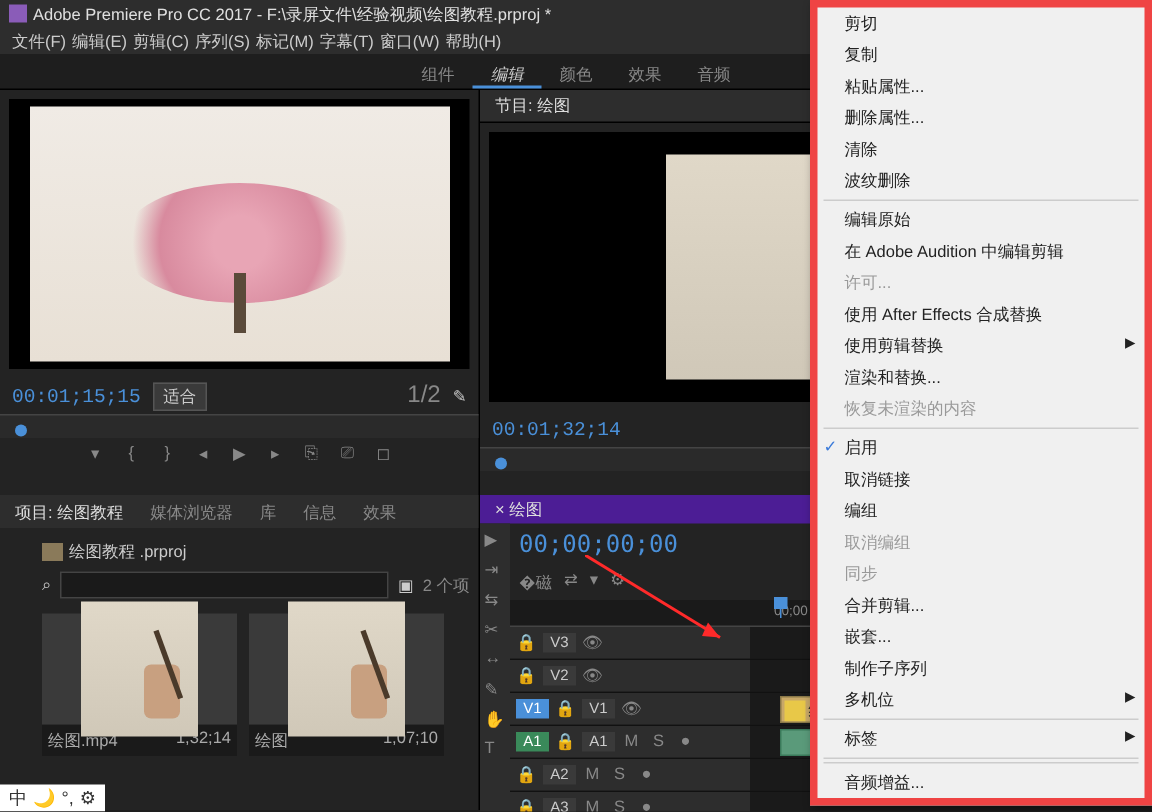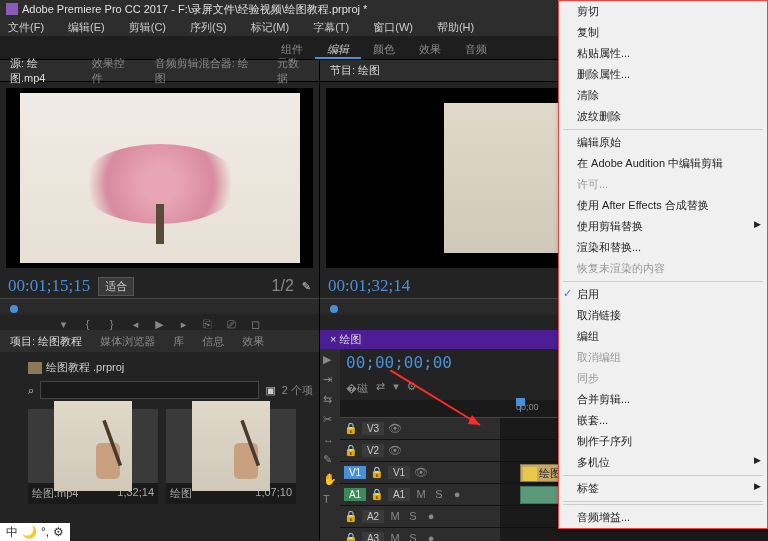--- a/index.html
+++ b/index.html
@@ -1,39 +1,39 @@
 <!DOCTYPE html>
 <html><head>
 <meta charset="utf-8">
 <style>
 * { margin: 0; padding: 0; box-sizing: border-box; font-family: "Microsoft YaHei", sans-serif; font-size: 11px; }
 body { background: #1e1e1e; color: #ccc; width: 768px; height: 541px; overflow: hidden; position: relative; }
 .titlebar { background: #2d2d2d; height: 18px; padding: 2px 6px; color: #e0e0e0; display: flex; align-items: center; }
 .titlebar-icon { width: 12px; height: 12px; background: #8a5cb8; margin-right: 4px; }
-.menubar { background: #2d2d2d; height: 18px; padding: 0 6px; display: flex; gap: 20px; color: #ccc; }
+.menubar { background: #2d2d2d; height: 18px; padding: 0 6px; display: flex; gap: 0; color: #ccc; }
 .menubar span { padding: 2px 2px; }
 .workspace-tabs { background: #1e1e1e; height: 24px; display: flex; justify-content: center; border-bottom: 1px solid #000; padding-top: 2px; }
 .workspace-tabs span { padding: 4px 12px; color: #888; }
 .workspace-tabs .active { color: #ccc; border-bottom: 2px solid #4a90d9; font-style: italic; }
 .main { display: flex; height: 270px; background: #232323; }
 .panel-left { width: 320px; border-right: 1px solid #000; }
 .panel-right { flex: 1; position: relative; }
 .panel-header { background: #2d2d2d; height: 22px; display: flex; align-items: center; padding: 0 6px; border-bottom: 1px solid #000; gap: 12px; }
 .panel-tab { color: #888; padding: 2px 4px; }
 .panel-tab.active { color: #ddd; }
 .preview { background: #000; margin: 6px; height: 180px; display: flex; align-items: center; justify-content: center; position: relative; }
 .preview-img { width: 280px; height: 170px; background: linear-gradient(#f0ebe5, #e8e0d5); position: relative; overflow: hidden; }
 .tree { position: absolute; left: 50%; top: 30%; transform: translateX(-50%); width: 160px; height: 100px; }
 .tree-crown { width: 160px; height: 80px; background: radial-gradient(circle, #e8a5b5 20%, #d88a9e 60%, transparent 80%); border-radius: 50%; }
 .tree-trunk { width: 8px; height: 40px; background: #5a4a3a; margin: -20px auto 0; }
 .hand-img { width: 200px; height: 150px; background: linear-gradient(#e0d8c8, #d0c8b8); position: relative; }
 .hand { position: absolute; right: 20px; bottom: 20px; width: 40px; height: 60px; background: #c8a080; border-radius: 8px; }
 .brush { position: absolute; right: 30px; bottom: 40px; width: 6px; height: 80px; background: #4a3a2a; transform: rotate(-20deg); }
 .timecode-row { display: flex; align-items: center; padding: 2px 8px; gap: 8px; height: 24px; }
-.timecode { color: #4a90d9; font-size: 17px; font-family: Liberation Serif, serif; }
+.timecode { color: #4a90d9; font-size: 13px; font-family: Liberation Mono, monospace; }
 .dropdown { background: #3a3a3a; padding: 1px 6px; border: 1px solid #555; color: #ccc; }
 .fraction { color: #888; font-size: 16px; }
 .controls { display: flex; justify-content: center; gap: 8px; padding: 2px; color: #888; }
 .controls span { width: 16px; height: 16px; display: inline-flex; align-items: center; justify-content: center; }
 .timeline-ruler { height: 16px; background: #2a2a2a; border-top: 1px solid #444; position: relative; }
 .marker { position: absolute; top: 6px; width: 8px; height: 8px; background: #4a90d9; border-radius: 50%; }
 
 .lower { display: flex; height: 210px; background: #232323; }
 .project { width: 320px; border-right: 1px solid #000; }
 .proj-tabs { background: #2d2d2d; height: 22px; display: flex; padding: 0 6px; gap: 10px; align-items: center; }
@@ -65,21 +65,21 @@
 .track-head { width: 160px; background: #2d2d2d; display: flex; align-items: center; gap: 4px; padding: 0 4px; }
 .track-label { background: #3a3a3a; padding: 1px 4px; min-width: 22px; text-align: center; font-size: 10px; }
 .track-label.video.active { background: #4a90d9; color: #fff; }
 .track-label.audio.active { background: #3a8a5a; color: #fff; }
 .track-toggle { width: 14px; height: 14px; color: #888; text-align: center; }
 .track-content { flex: 1; background: #1a1a1a; position: relative; }
 .clip-v { position: absolute; left: 20px; top: 2px; width: 80px; height: 18px; background: #c8a868; border: 1px solid #8a7848; font-size: 9px; padding: 1px 2px; color: #222; overflow: hidden; }
 .clip-warn { position: absolute; left: 2px; top: 2px; width: 14px; height: 14px; background: #e8c848; }
 .clip-a { position: absolute; left: 20px; top: 2px; width: 80px; height: 18px; background: #5a9a7a; border: 1px solid #3a7a5a; }
 
-.context-menu { position: absolute; top: 0; right: 0; width: 210px; background: #f0f0f0; border: 1px solid #ef4444; box-shadow: 2px 2px 6px rgba(0,0,0,0.4); color: #222; font-size: 12px; z-index: 100; max-height: 541px; overflow: visible; }
+.context-menu { position: absolute; top: 0; right: 0; width: 228px; background: #f0f0f0; border: 5px solid #ef4444; box-shadow: 2px 2px 6px rgba(0,0,0,0.4); color: #222; font-size: 12px; z-index: 100; max-height: 541px; overflow: visible; }
 .ctx-item { padding: 3px 18px; position: relative; cursor: default; }
 .ctx-item.highlighted { background: #3399ff; color: #fff; }
 .ctx-item.disabled { color: #999; }
 .ctx-sep { height: 1px; background: #ccc; margin: 2px 4px; }
 .ctx-item .arrow { position: absolute; right: 6px; top: 3px; font-size: 9px; }
 .ctx-item .check { position: absolute; left: 4px; top: 3px; color: #3a7ad9; }
 
 .ext-controls { position: absolute; right: 6px; top: 308px; display: flex; gap: 8px; color: #aaa; z-index: 50;}
 .ext-controls span { font-size: 14px; }
 
@@ -111,26 +111,20 @@
 <div class="workspace-tabs">
   <span>组件</span>
   <span class="active">编辑</span>
   <span>颜色</span>
   <span>效果</span>
   <span>音频</span>
 </div>
 
 <div class="main">
   <div class="panel-left">
-    <div class="panel-header">
-      <span class="panel-tab active">源: 绘图.mp4</span>
-      <span class="panel-tab">效果控件</span>
-      <span class="panel-tab">音频剪辑混合器: 绘图</span>
-      <span class="panel-tab">元数据</span>
-    </div>
     <div class="preview">
       <div class="preview-img">
         <div class="tree">
             <div class="tree-crown"></div>
             <div class="tree-trunk"></div>
           </div>
       </div>
     </div>
     <div class="timecode-row">
       <span class="timecode">00:01;15;15</span>

